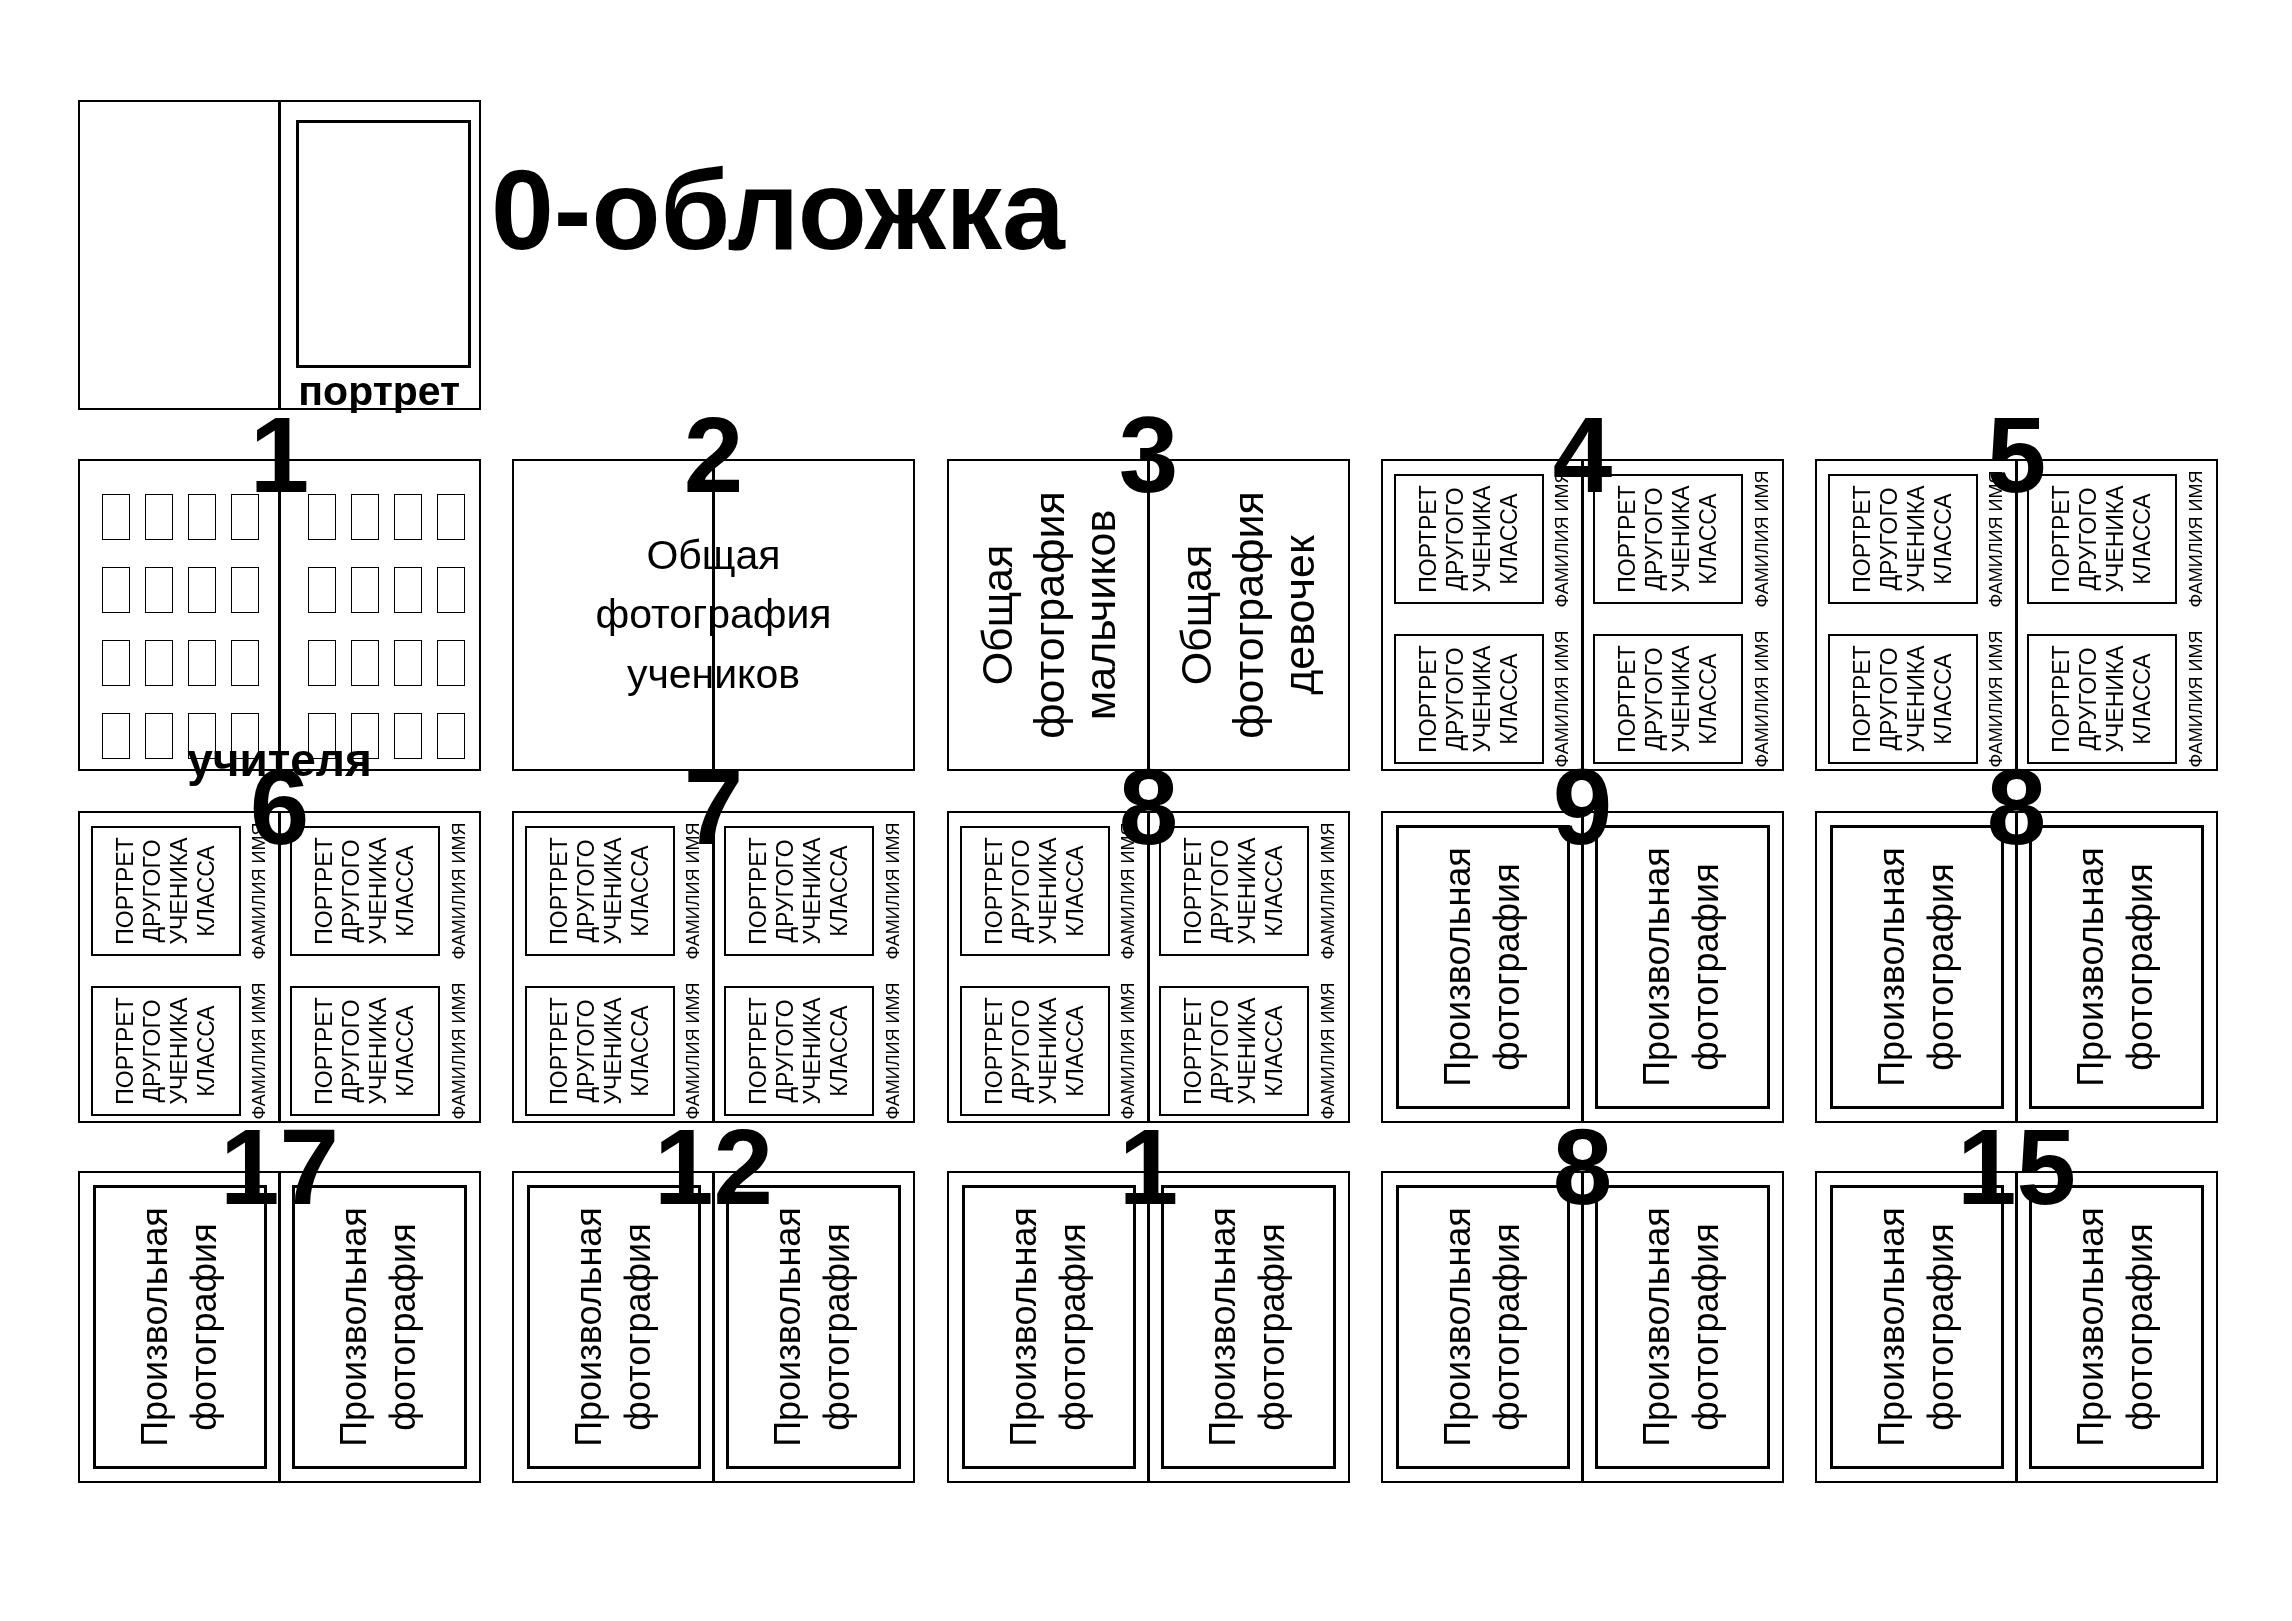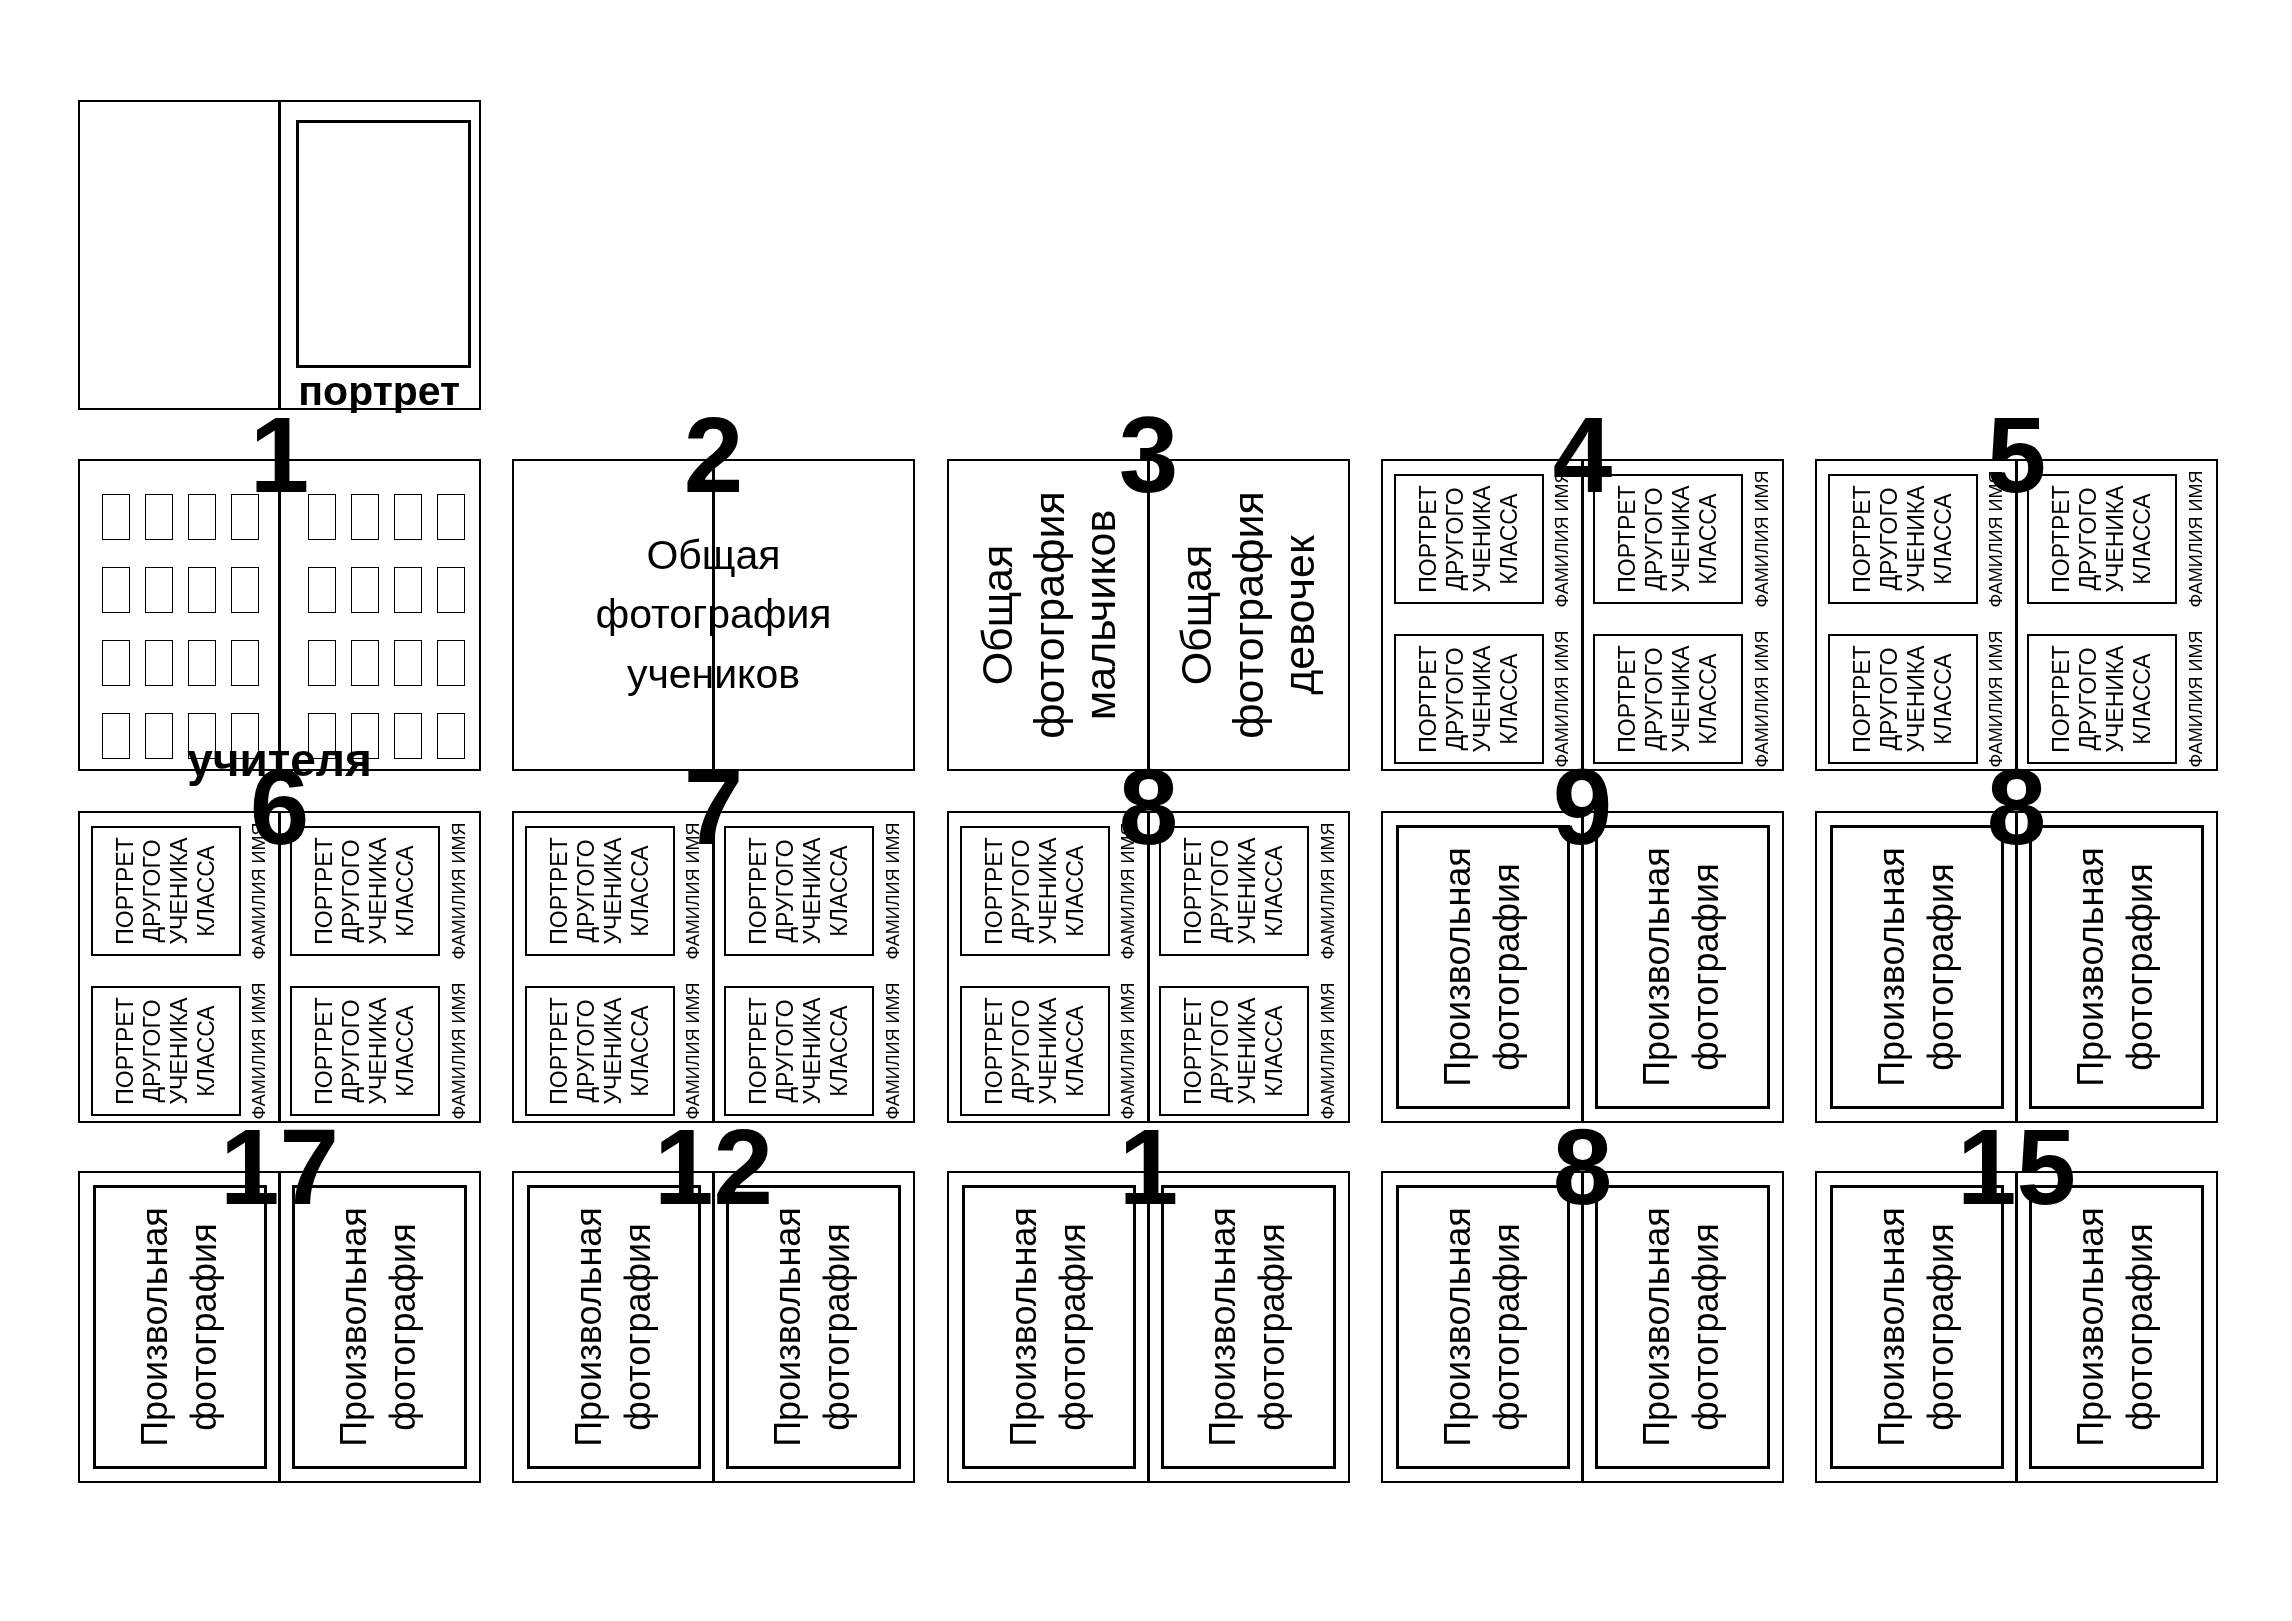--- a/index.html
+++ b/index.html
@@ -99,20 +99,21 @@
 <div class="canvas">
 
   <div class="spread cover">
     <div class="divider"></div>
     <div class="page left"></div>
     <div class="page right">
       <div class="cover-box"></div>
       <div class="cover-label">портрет</div>
     </div>
   </div>
+  <div class="cover-title">0-обложка</div>
 
   <div id="spreads-layer">
       <div class="spread" style="left: 78px; top: 459px;">
         <div class="divider"></div>
         <div class="page left">
           <div class="tgrid">
             <div class="tcell"></div>
             <div class="tcell"></div>
             <div class="tcell"></div>
             <div class="tcell"></div>

